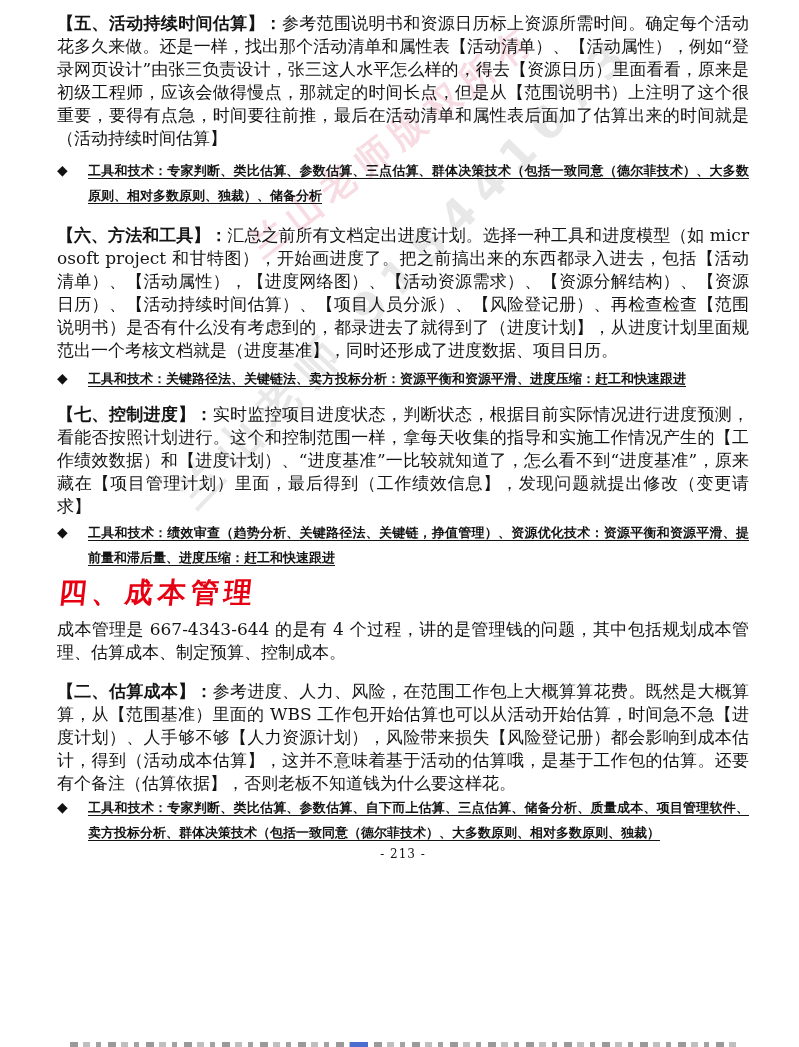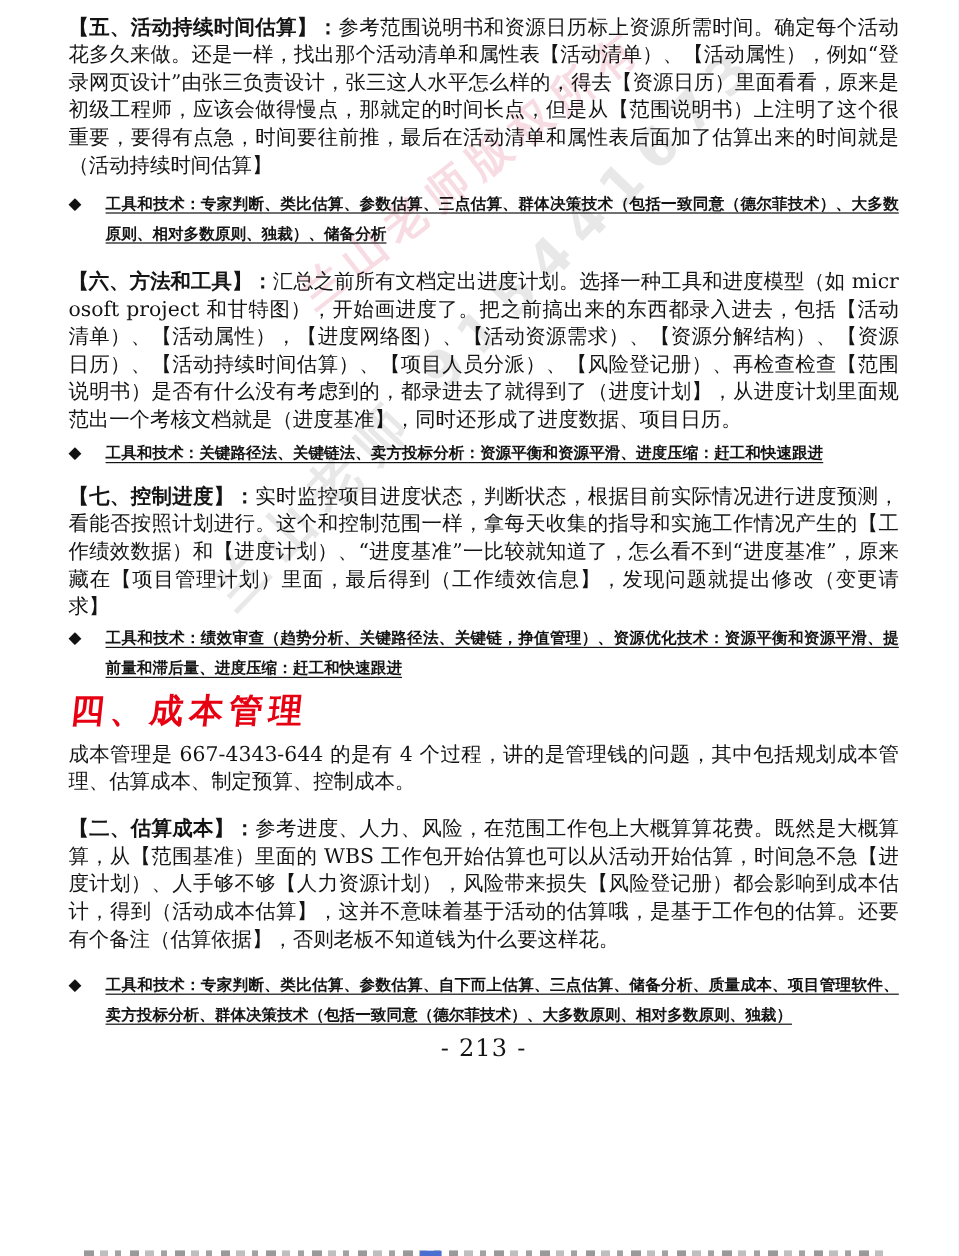--- a/index.html
+++ b/index.html
@@ -46,33 +46,33 @@
     font-size:28px;
     font-weight:bold;
     letter-spacing:5px;
     margin:4px 0 6px 0;
     transform:skewX(-6deg);
     transform-origin:left bottom;
     font-family:"DejaVu Sans","Liberation Sans",sans-serif;
   }
   .pageno{
     text-align:center;
-    font-size:20px;
+    font-size:12px;
     margin-top:2px;
     letter-spacing:1px;
   }
   .m1{margin-bottom:8px}
   .m2{margin-bottom:16px}
   .m3{margin-bottom:4px}
   .m4{margin-bottom:12px}
   .m5{margin-bottom:2px}
   .m6{margin-bottom:2px}
   .m7{margin-bottom:16px}
   .m8{margin-bottom:10px}
-  .m9{margin-bottom:14px}
+  .m9{margin-bottom:0}
   .m10{margin-bottom:2px}
   .watermark{
     position:absolute;
     pointer-events:none;
     white-space:nowrap;
     font-family:"DejaVu Sans","Liberation Sans",sans-serif;
     font-weight:bold;
     z-index:1;
   }
   .wm-gray{

